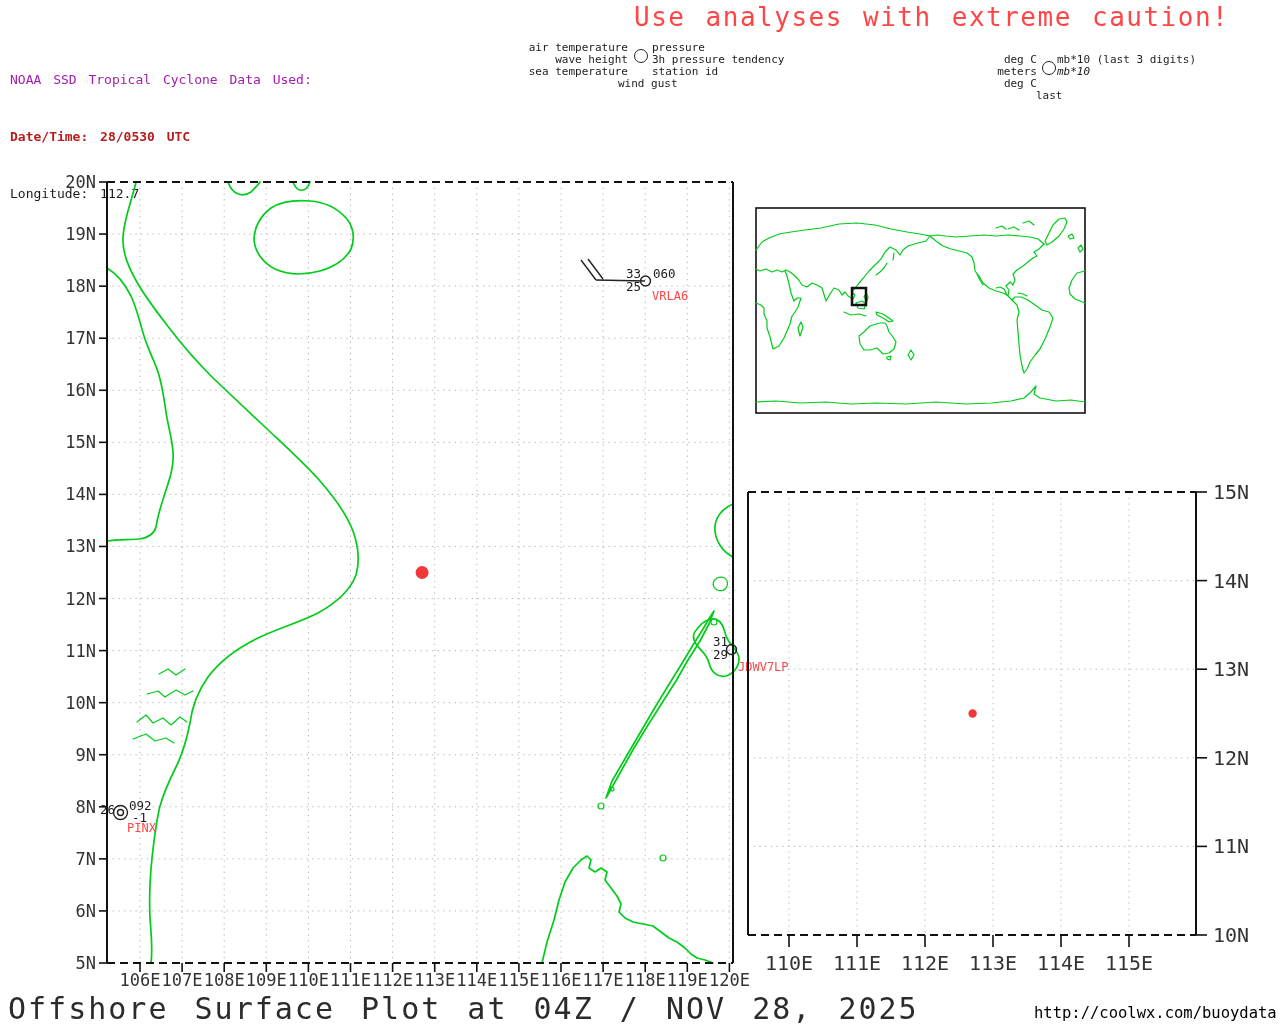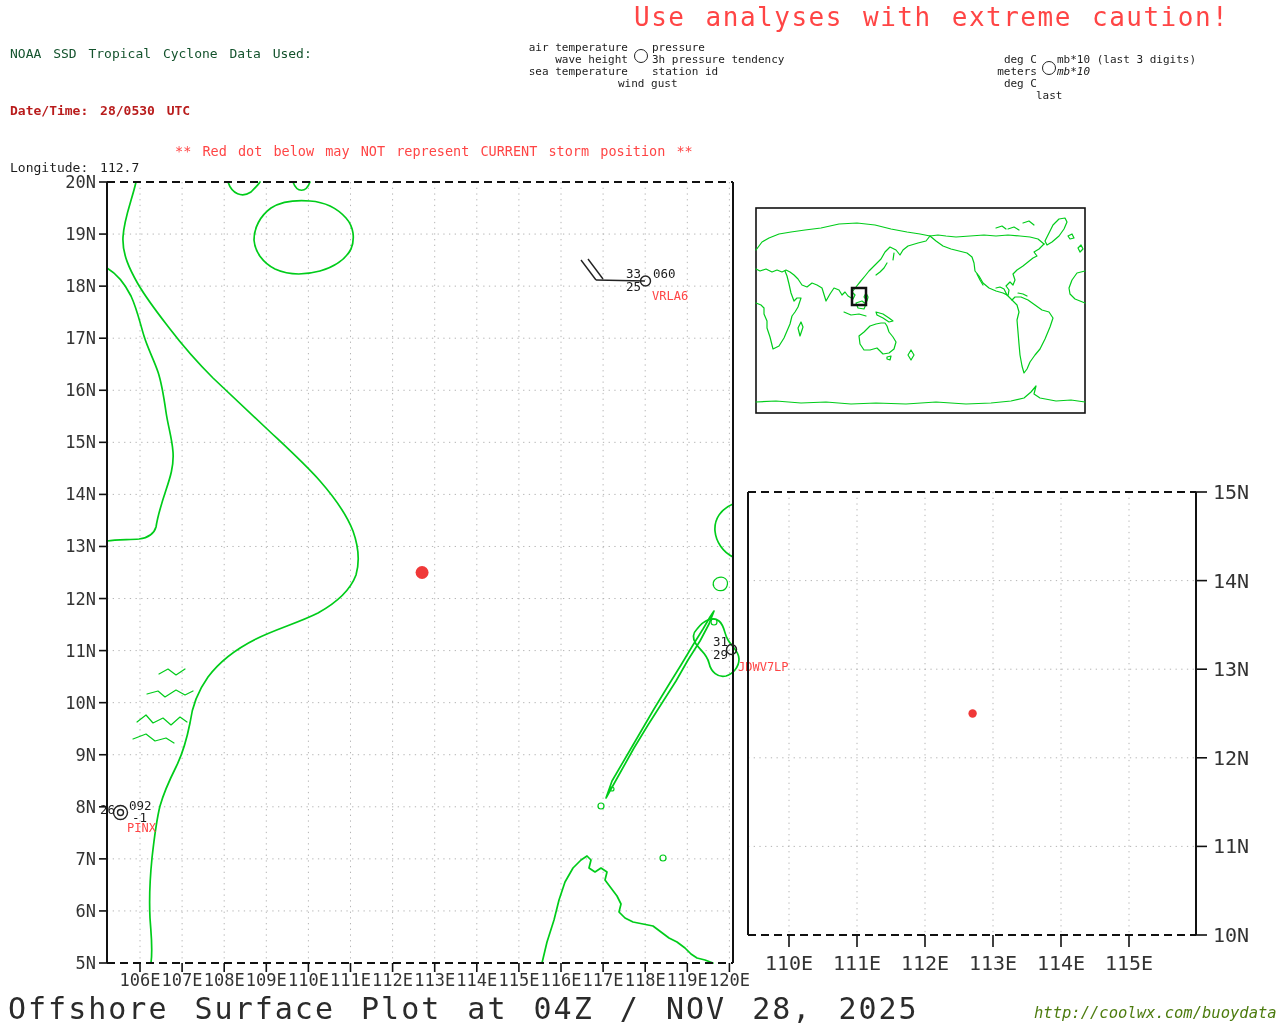--- a/index.html
+++ b/index.html
@@ -3,21 +3,21 @@
 <meta charset="utf-8">
 <style>
   html,body{margin:0;padding:0;background:#888;}
   .screen{
     position:relative;width:1280px;height:1024px;background:#ffffff;
     font-family:"DejaVu Sans Mono",monospace;color:#1c1c1c;overflow:hidden;
   }
   .abs{position:absolute;}
   
   .hdr{left:10px;top:6px;font-size:13px;line-height:19px;word-spacing:4px;white-space:pre;}
-  .hdr .red{color:#14532d;}
+  .hdr .red{color:#a21caf;margin-top:26px;}
   .hdr .bold-red{color:#b91c1c;font-weight:bold;}
   .caution{left:622px;top:2px;font-size:26px;letter-spacing:1.5px;word-spacing:3px;color:#ff4545;white-space:nowrap;margin-left:12px;}
   
   .legend{font-size:11px;line-height:12px;white-space:nowrap;}
   .legend span{position:absolute;display:block;}
   .leg-circle{position:absolute;width:12px;height:12px;border:1.3px solid #222;border-radius:50%;background:#fff;}
   .ra{text-align:right;}
   .warn{left:175px;top:143px;font-size:13.5px;color:#ff4545;word-spacing:3px;white-space:nowrap;}
   
   svg{overflow:visible;display:block;}
@@ -66,21 +66,20 @@
   <div class="abs legend" style="left:905px;top:54px;width:370px;height:52px;">
     <span class="ra" style="left:0;top:0;width:132px;">deg C</span>
     <span class="ra" style="left:0;top:12px;width:132px;">meters</span>
     <span class="ra" style="left:0;top:24px;width:132px;">deg C</span>
     <span style="left:131px;top:36px;">last</span>
     <i class="leg-circle" style="left:137px;top:7px;"></i>
     <span style="left:152px;top:0;">mb*10 (last 3 digits)</span>
     <span style="left:152px;top:12px;font-style:italic;">mb*10</span>
   </div>
 
-  <div class="abs warn">** Red dot below may NOT represent CURRENT storm position **</div>
 
   <svg id="mm" class="abs" style="left:107px;top:182px;" width="626" height="781" viewBox="0 0 626 781">
     <g id="mm-axes">
         <line x1="33" y1="0" x2="33" y2="781" class="grid"></line>
         <line x1="33" y1="781" x2="33" y2="790" class="tick"></line>
         <text x="33" y="804" class="axlab" text-anchor="middle">106E</text>
         <line x1="75.1" y1="0" x2="75.1" y2="781" class="grid"></line>
         <line x1="75.1" y1="781" x2="75.1" y2="790" class="tick"></line>
         <text x="75.1" y="804" class="axlab" text-anchor="middle">107E</text>
         <line x1="117.2" y1="0" x2="117.2" y2="781" class="grid"></line>
@@ -302,15 +301,15 @@
     <g>
       <line class="border-dash" x1="0" y1="0" x2="448" y2="0"></line>
       <line class="border-dash" x1="0" y1="443" x2="448" y2="443"></line>
       <line class="border-solid" x1="0" y1="0" x2="0" y2="443"></line>
       <line class="border-solid" x1="448" y1="0" x2="448" y2="443"></line>
     </g>
     <circle id="sm-storm" class="storm" r="4.2" cx="224.6000000000002" cy="221.5"></circle>
   </svg>
 
   <div class="abs title">Offshore Surface Plot at 04Z / NOV 28, 2025</div>
-  <a class="abs url" href="#" style="text-decoration:none;color:#4d7c0f;font-style:italic;">http://coolwx.com/buoydata</a>
+  <a class="abs url" href="#" style="text-decoration:none;color:#000000;">http://coolwx.com/buoydata</a>
 
 </div>
 
 </body></html>

